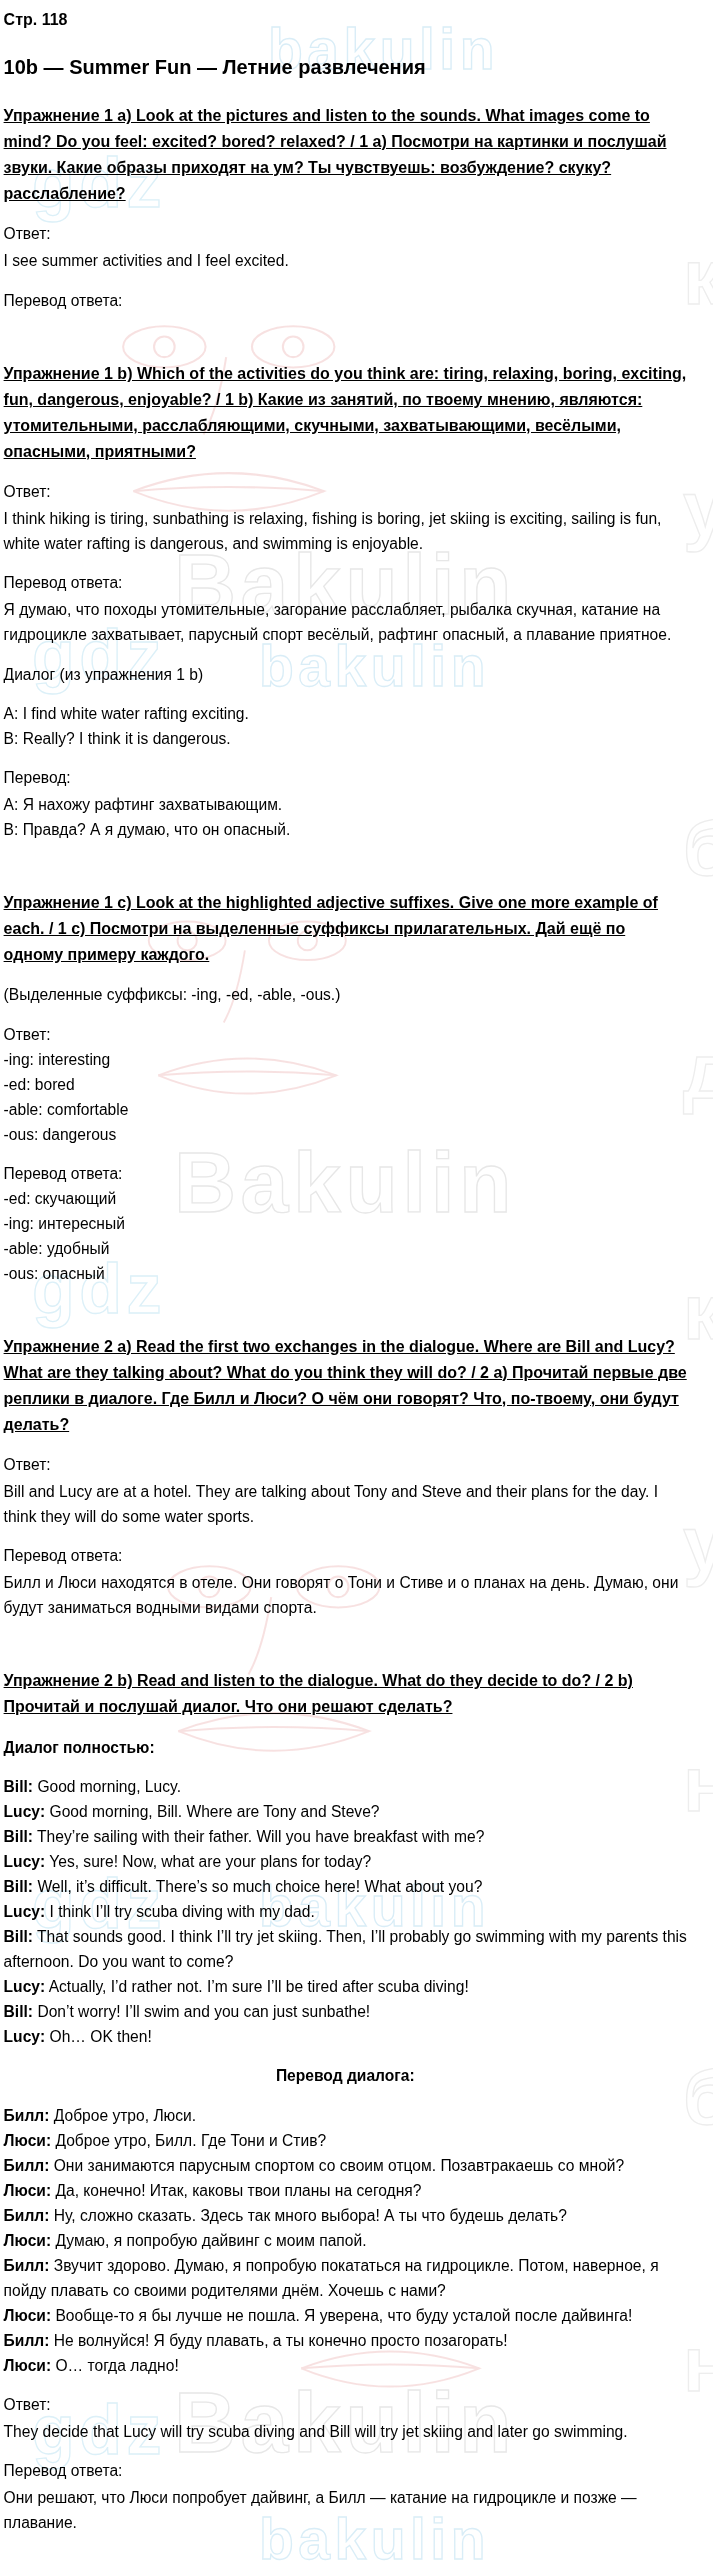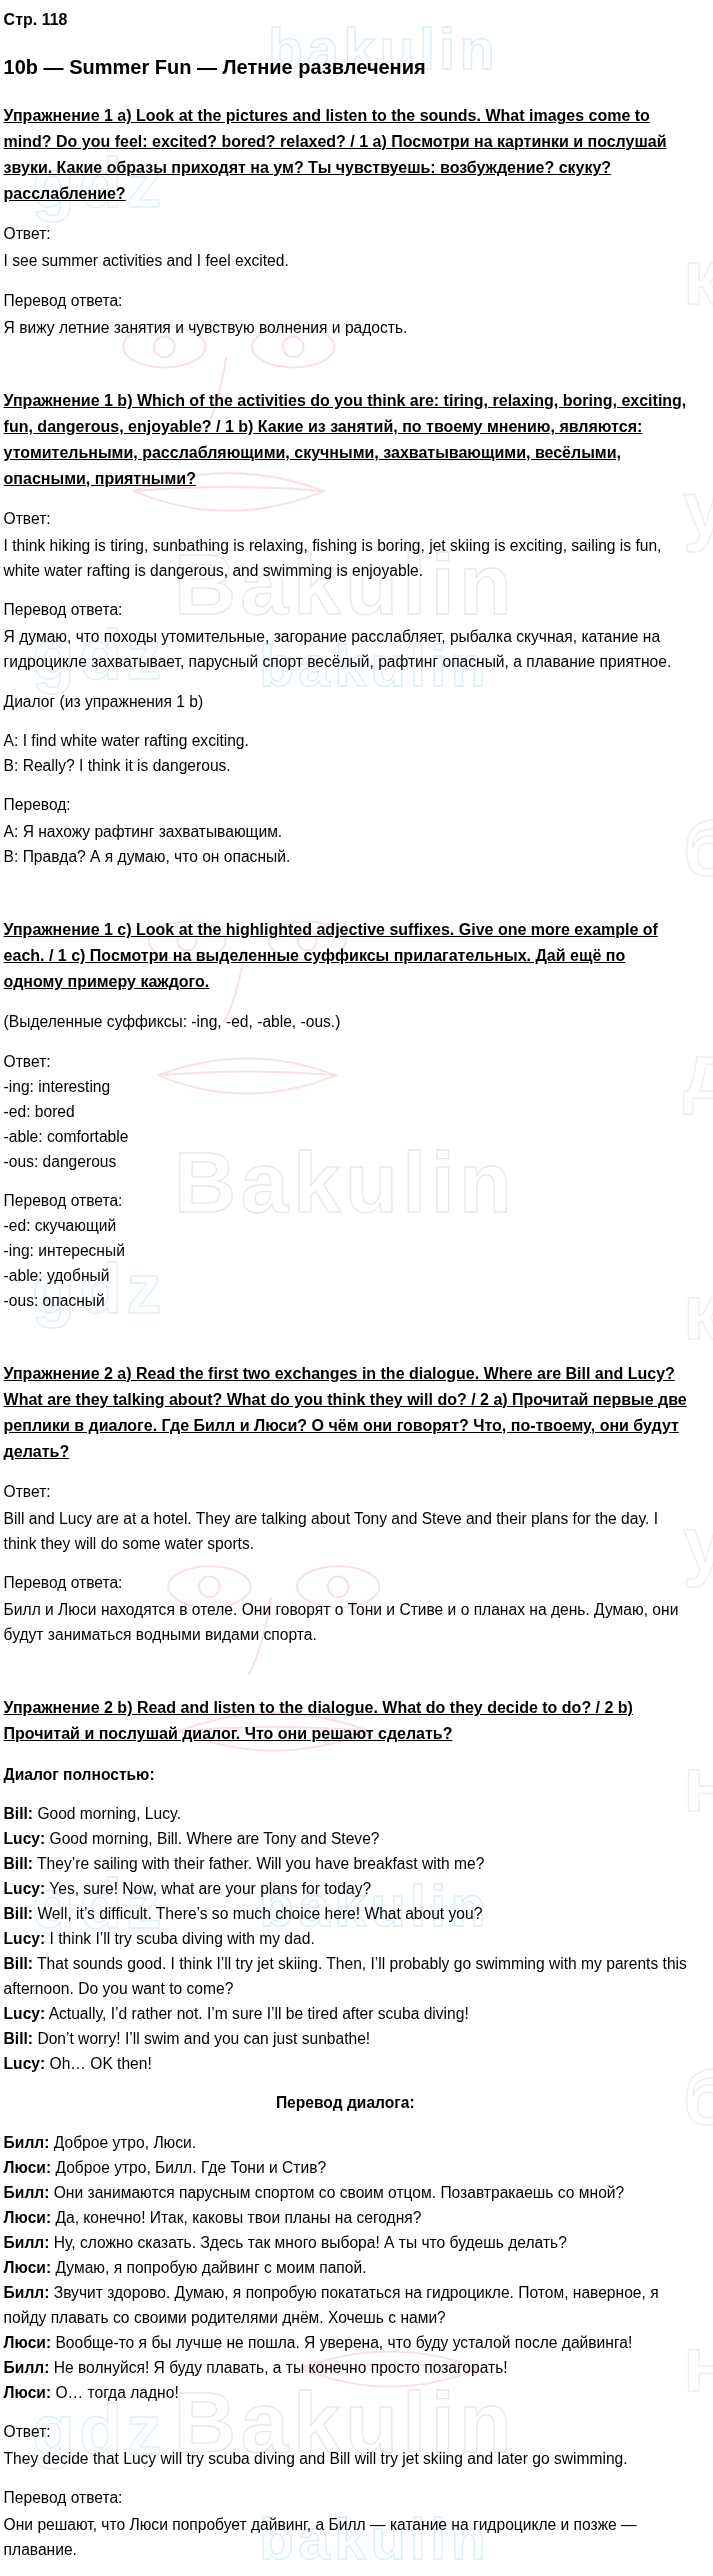--- a/index.html
+++ b/index.html
@@ -124,21 +124,20 @@
   <div class="content">
 
     <p class="page-label">Стр. 118</p>
     <p class="lesson-title">10b — Summer Fun — Летние развлечения</p>
 
     <section class="exercise first">
       <p class="task">Упражнение 1 a) Look at the pictures and listen to the sounds. What images come to mind? Do you feel: excited? bored? relaxed? / 1 a) Посмотри на картинки и послушай звуки. Какие образы приходят на ум? Ты чувствуешь: возбуждение? скуку? расслабление?</p>
       <p class="label">Ответ:</p>
       <p class="body-text">I see summer activities and I feel excited.</p>
       <p class="label">Перевод ответа:</p>
-      <p class="body-text">Я вижу летние занятия и чувствую волнения и радость.</p>
     </section>
 
     <section class="exercise">
       <p class="task">Упражнение 1 b) Which of the activities do you think are: tiring, relaxing, boring, exciting, fun, dangerous, enjoyable? / 1 b) Какие из занятий, по твоему мнению, являются: утомительными, расслабляющими, скучными, захватывающими, весёлыми, опасными, приятными?</p>
       <p class="label">Ответ:</p>
       <p class="body-text">I think hiking is tiring, sunbathing is relaxing, fishing is boring, jet skiing is exciting, sailing is fun, white water rafting is dangerous, and swimming is enjoyable.</p>
       <p class="label">Перевод ответа:</p>
       <p class="body-text">Я думаю, что походы утомительные, загорание расслабляет, рыбалка скучная, катание на гидроцикле захватывает, парусный спорт весёлый, рафтинг опасный, а плавание приятное.</p>
       <p class="label">Диалог (из упражнения 1 b)</p>
       <div class="dialog-block">

